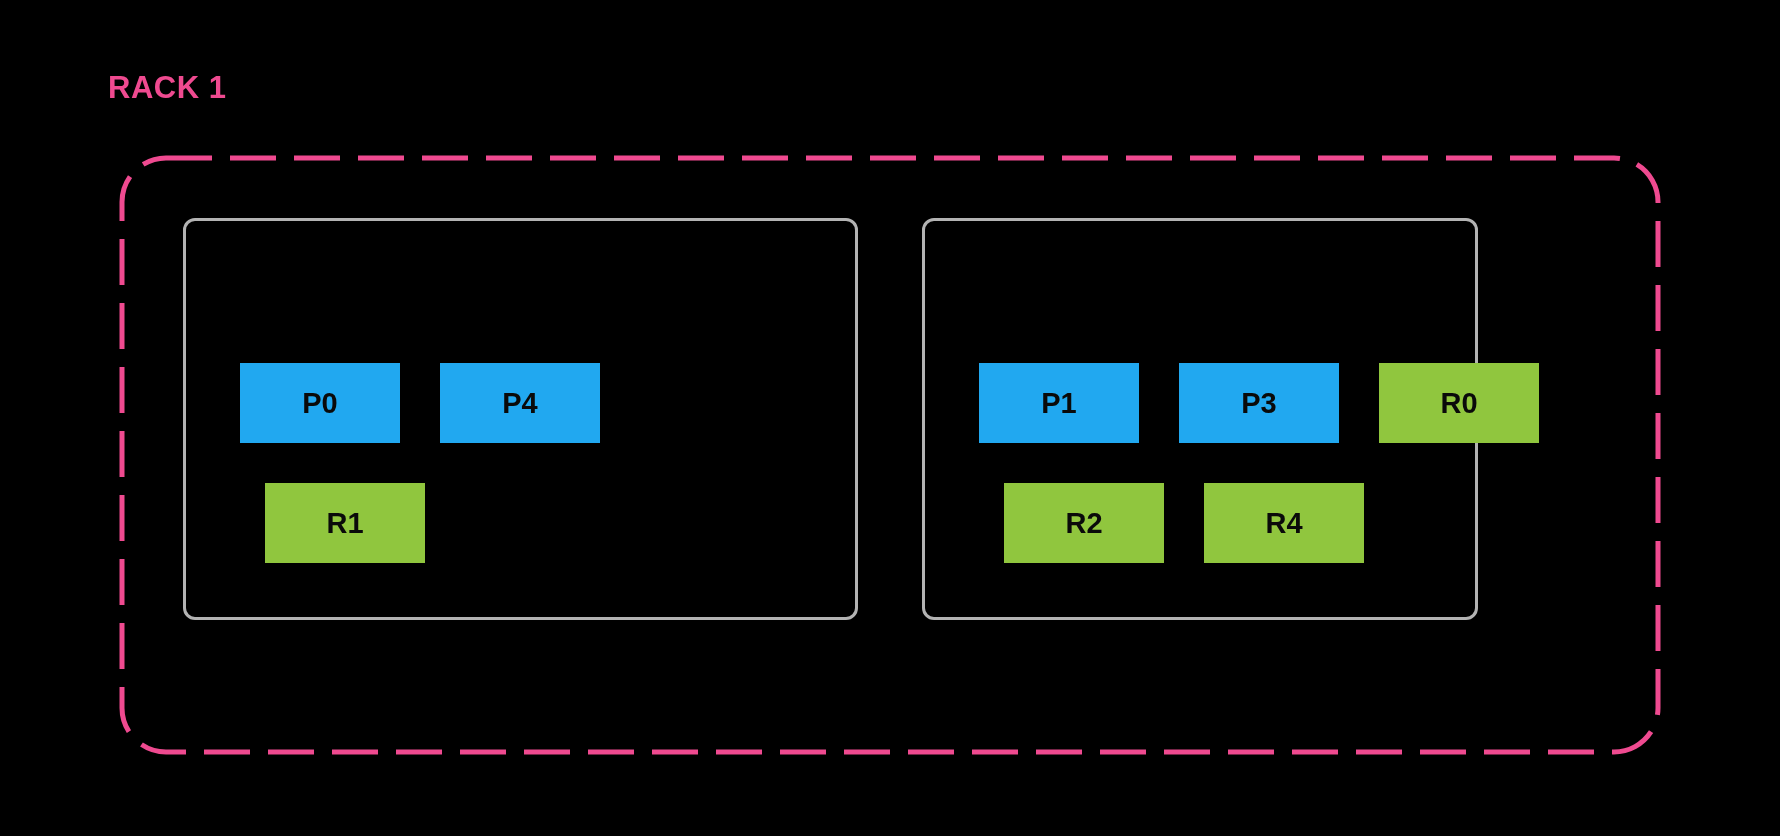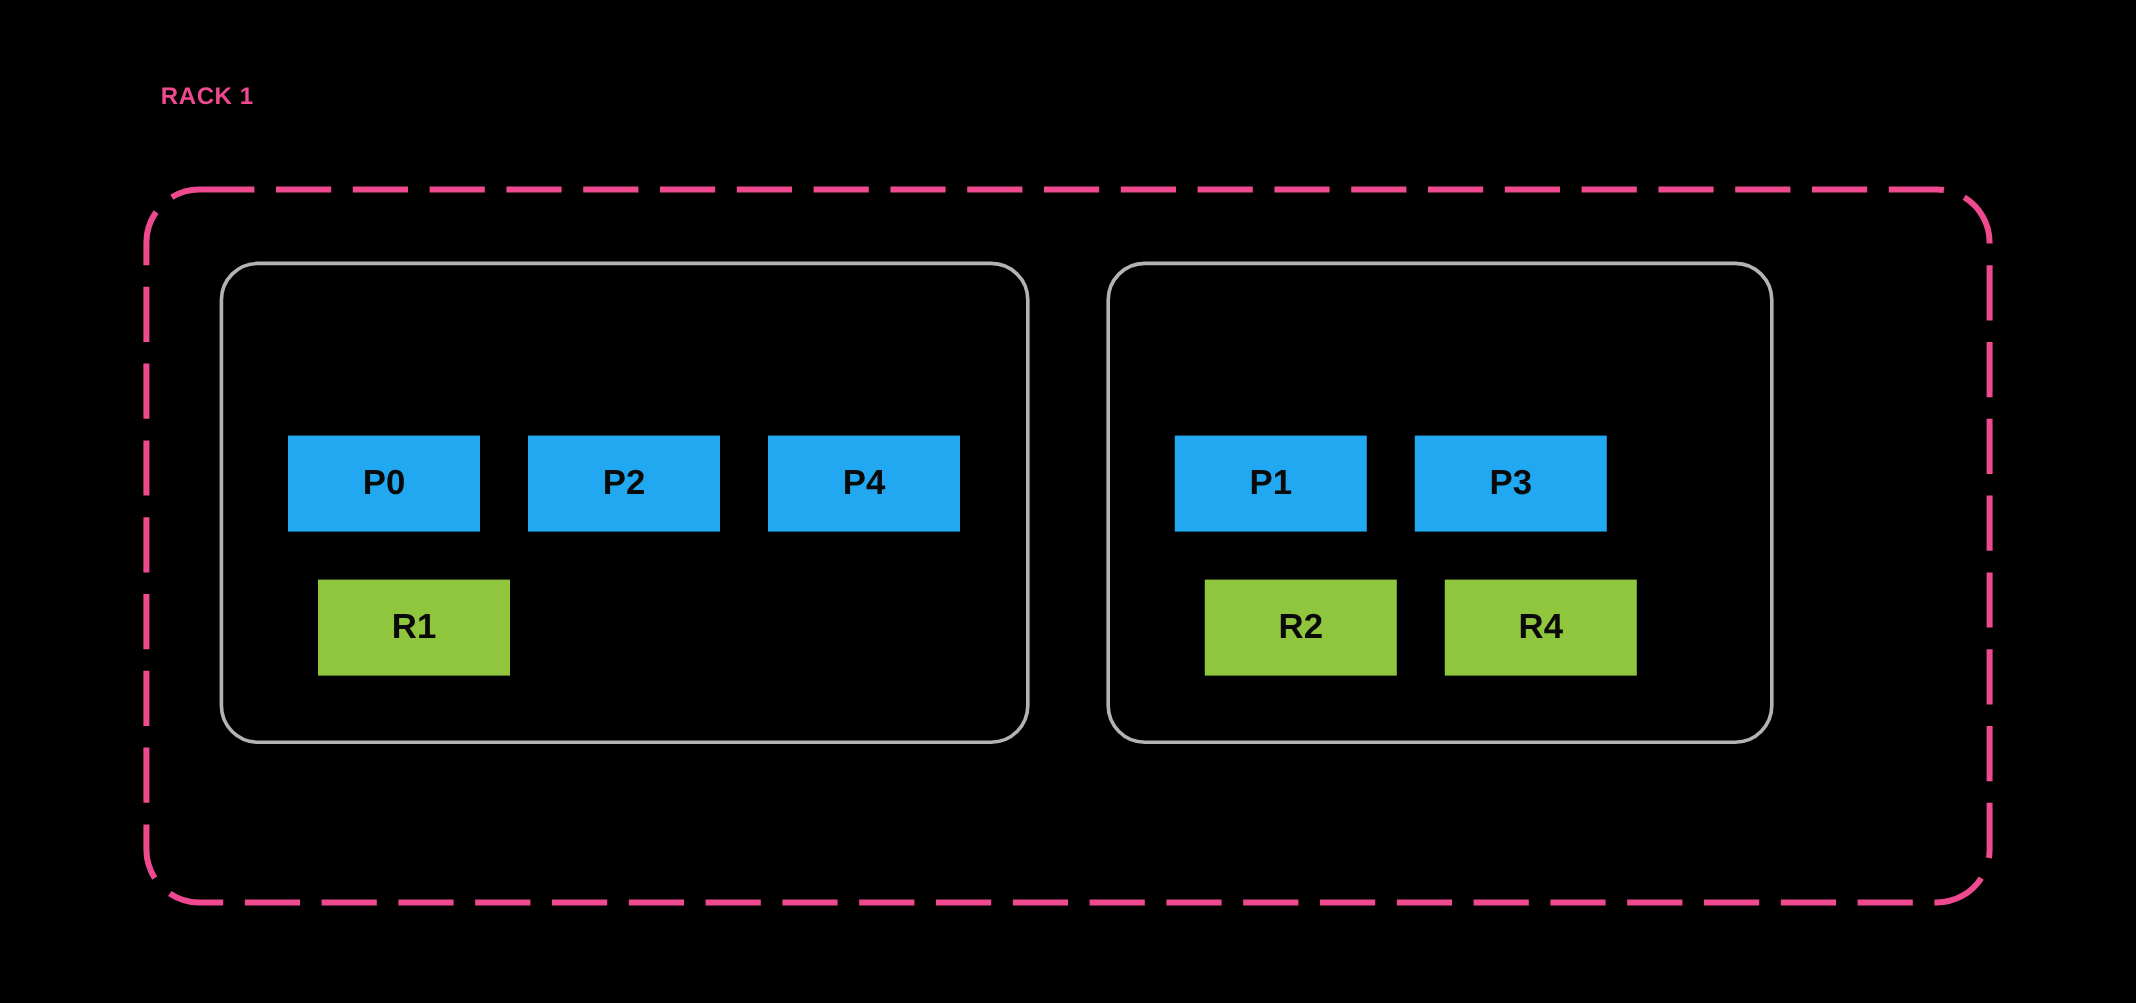--- a/index.html
+++ b/index.html
@@ -17,23 +17,23 @@
   }
   .stage {
     position: relative;
     width: 1780px;
     height: 836px;
     background: var(--background);
     overflow: hidden;
   }
   .rack-title {
     position: absolute;
-    left: 134px;
+    left: 108px;
     top: 70px;
-    font-size: 20px;
+    font-size: 31px;
     font-weight: bold;
     letter-spacing: 0.5px;
     color: var(--rack-pink);
   }
   .rack-border-svg {
     position: absolute;
     left: 119px;
     top: 155px;
     width: 1542px;
     height: 600px;
@@ -42,21 +42,21 @@
     fill: none;
     stroke: var(--rack-pink);
     stroke-width: 5px;
     stroke-dasharray: 46 18;
   }
   .node-box {
     position: absolute;
     top: 218px;
     height: 402px;
     border: 3px solid var(--node-border-gray);
-    border-radius: 32px;
+    border-radius: 12px;
     background: transparent;
   }
   .node-box.node-left  { left: 183px; width: 675px; }
   .node-box.node-right { left: 922px; width: 556px; }
   .block-row {
     position: absolute;
     left: 54px;
     display: flex;
     gap: 40px;
   }
@@ -82,32 +82,32 @@
 
   <div class="rack-title">RACK 1</div>
 
   <svg class="rack-border-svg" viewBox="0 0 1542 600" aria-hidden="true">
     <rect x="3" y="3" width="1536" height="594" rx="44"></rect>
   </svg>
 
   <div class="node-box node-left">
     <div class="block-row row-top">
       <div class="block primary">P0</div>
-      <div class="block primary">P2</div>
       <div class="block primary">P4</div>
     </div>
     <div class="block-row row-bottom">
       <div class="block replica">R1</div>
     </div>
   </div>
 
   <div class="node-box node-right">
     <div class="block-row row-top">
       <div class="block primary">P1</div>
       <div class="block primary">P3</div>
+      <div class="block replica">R0</div>
     </div>
     <div class="block-row row-bottom">
       <div class="block replica">R2</div>
       <div class="block replica">R4</div>
     </div>
   </div>
 
 </div>
 
 </body></html>

